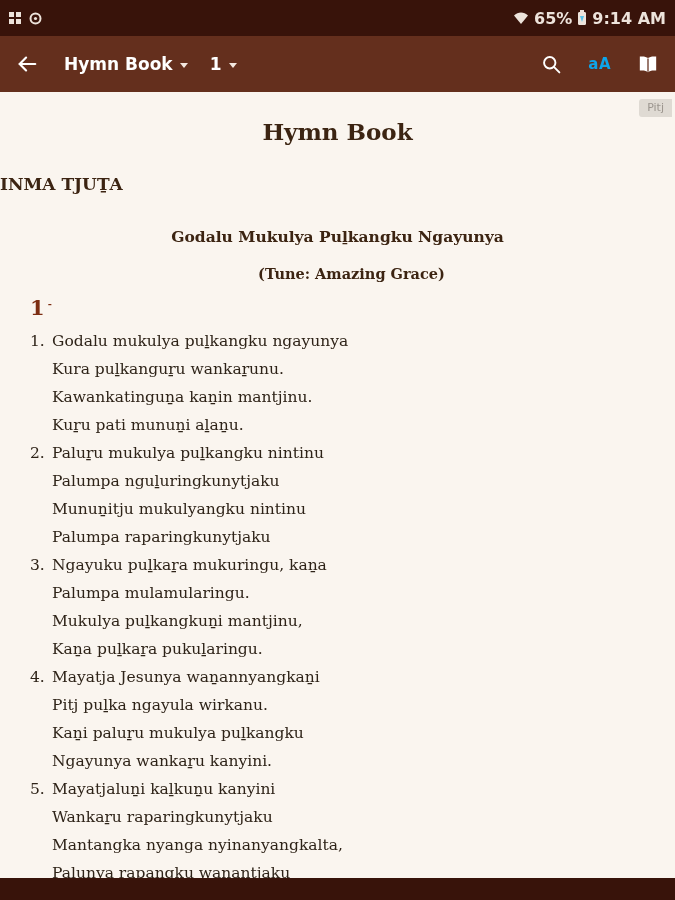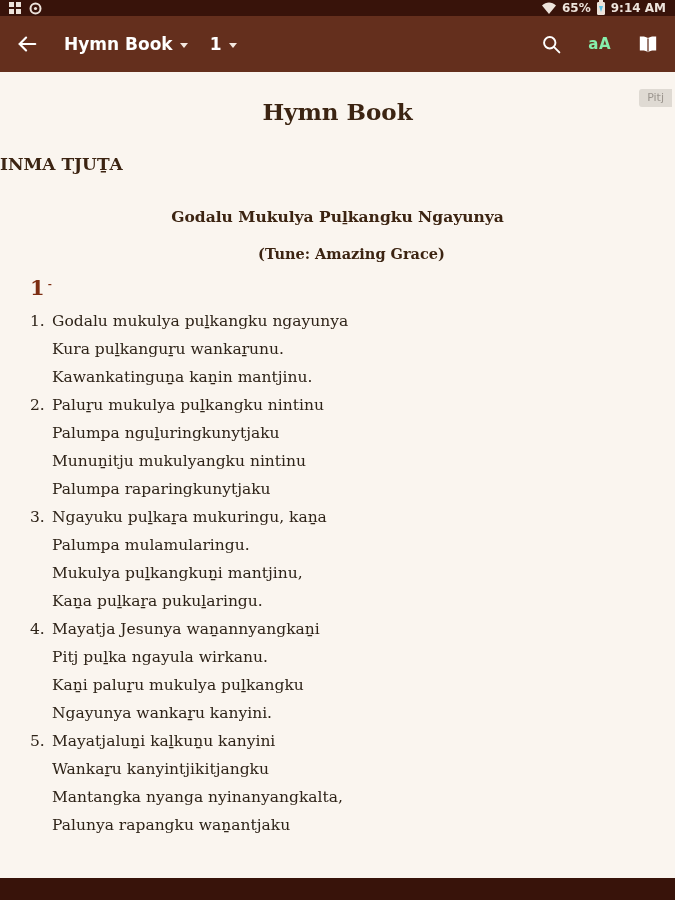--- a/index.html
+++ b/index.html
@@ -4,23 +4,23 @@
 <style>
   * { margin:0; padding:0; box-sizing:border-box; }
   body { background:#222; font-family:"DejaVu Sans", sans-serif; }
   .screen {
     width:675px; height:900px; position:relative; overflow:hidden;
     margin:0 auto; background:#FAF5EF;
   }
 
   
   .status-bar {
-    height:16px; background:#38130A; color:#EDE3DB;
+    height:36px; background:#38130A; color:#EDE3DB;
     display:flex; align-items:center; padding:0 9px;
-    font-size:12px; font-weight:bold;
+    font-size:16px; font-weight:bold;
   }
   .sb-left { display:flex; align-items:center; gap:7px; }
   .sb-right { margin-left:auto; display:flex; align-items:center; gap:6px; }
   .sb-icon { display:inline-flex; align-items:center; }
   .batt { position:relative; width:8px; height:13px; border:1px solid #EDE3DB; border-radius:1px; background:#EDE3DB; display:inline-block; }
   .batt:before { content:""; position:absolute; top:-3px; left:1px; width:4px; height:2px; background:#EDE3DB; }
   .batt .bolt { position:absolute; left:1px; top:3px; width:0; height:0;
     border-left:2px solid transparent; border-right:2px solid transparent; border-top:6px solid #59C2E8; }
 
   
@@ -28,29 +28,29 @@
     height:56px; background:#642F1D; color:#FFFFFF;
     display:flex; align-items:center; padding:0 16px;
   }
   .ab-back { width:34px; display:flex; align-items:center; cursor:pointer; }
   .ab-title { font-size:17px; font-weight:bold; margin-left:14px; display:flex; align-items:center; cursor:pointer; }
   .ab-num { font-size:17px; font-weight:bold; margin-left:22px; display:flex; align-items:center; cursor:pointer; }
   .caret { width:0; height:0; border-left:4.5px solid transparent; border-right:4.5px solid transparent;
     border-top:5px solid #F3E7DF; margin-left:7px; margin-top:2px; }
   .ab-actions { margin-left:auto; display:flex; align-items:center; gap:26px; }
   .ab-icon { display:flex; align-items:center; cursor:pointer; }
-  .aA { font-size:15px; font-weight:bold; color:#86efac; letter-spacing:0.5px; }
+  .aA { font-size:15px; font-weight:bold; color:#0ea5e9; letter-spacing:0.5px; }
 
   
   .content {
     position:relative; height:800px; background:#FAF5EF;
     font-family:"DejaVu Serif", serif; color:#2E2318; overflow:hidden;
   }
   .lang-badge {
-    position:absolute; top:17px; right:3px;
+    position:absolute; top:7px; right:3px;
     background:#DFDAD3; color:#9B958E;
     font-family:"DejaVu Sans", sans-serif; font-size:11px;
     padding:2px 8px 3px; border-radius:3px 0 0 3px;
   }
   .t-book   { text-align:center; font-weight:bold; font-size:23px;   color:#3C2412; padding-top:26px; }
   .t-inma   { font-weight:bold; font-size:17px;   color:#3C2412; margin-top:29px; }
   .t-hymn   { text-align:center; font-weight:bold; font-size:15.5px; color:#3C2412; margin-top:33px; }
   .t-tune   { text-align:center; font-weight:bold; font-size:14.5px; color:#3C2412; margin-top:19px;padding-left:28px; }
   .hymn-no  { margin:13px 0 0 30px; font-size:21px; font-weight:bold; color:#7C2D12; }
   .hymn-no sup { font-size:10px; color:#7C2D12; margin-left:3px; }
@@ -153,20 +153,24 @@
         </div>
         <div class="vrow">
           <span class="vnum"></span>
           <span class="vtext">Kura puḻkanguṟu wankaṟunu.</span>
         </div>
         <div class="vrow">
           <span class="vnum"></span>
           <span class="vtext">Kawankatinguṉa kaṉin mantjinu.</span>
         </div>
         <div class="vrow">
+          <span class="vnum"></span>
+          <span class="vtext">Kuṟu pati munuṉi aḻaṉu.</span>
+        </div>
+        <div class="vrow">
           <span class="vnum">2.</span>
           <span class="vtext">Paluṟu mukulya puḻkangku nintinu</span>
         </div>
         <div class="vrow">
           <span class="vnum"></span>
           <span class="vtext">Palumpa nguḻuringkunytjaku</span>
         </div>
         <div class="vrow">
           <span class="vnum"></span>
           <span class="vtext">Munuṉitju mukulyangku nintinu</span>
@@ -206,21 +210,21 @@
         <div class="vrow">
           <span class="vnum"></span>
           <span class="vtext">Ngayunya wankaṟu kanyini.</span>
         </div>
         <div class="vrow">
           <span class="vnum">5.</span>
           <span class="vtext">Mayatjaluṉi kaḻkuṉu kanyini</span>
         </div>
         <div class="vrow">
           <span class="vnum"></span>
-          <span class="vtext">Wankaṟu kanyintjikitjangku</span>
+          <span class="vtext">Wankaṟu raparingkunytjaku</span>
         </div>
         <div class="vrow">
           <span class="vnum"></span>
           <span class="vtext">Mantangka nyanga nyinanyangkalta,</span>
         </div>
         <div class="vrow">
           <span class="vnum"></span>
           <span class="vtext">Palunya rapangku waṉantjaku</span>
         </div>
       </div>

